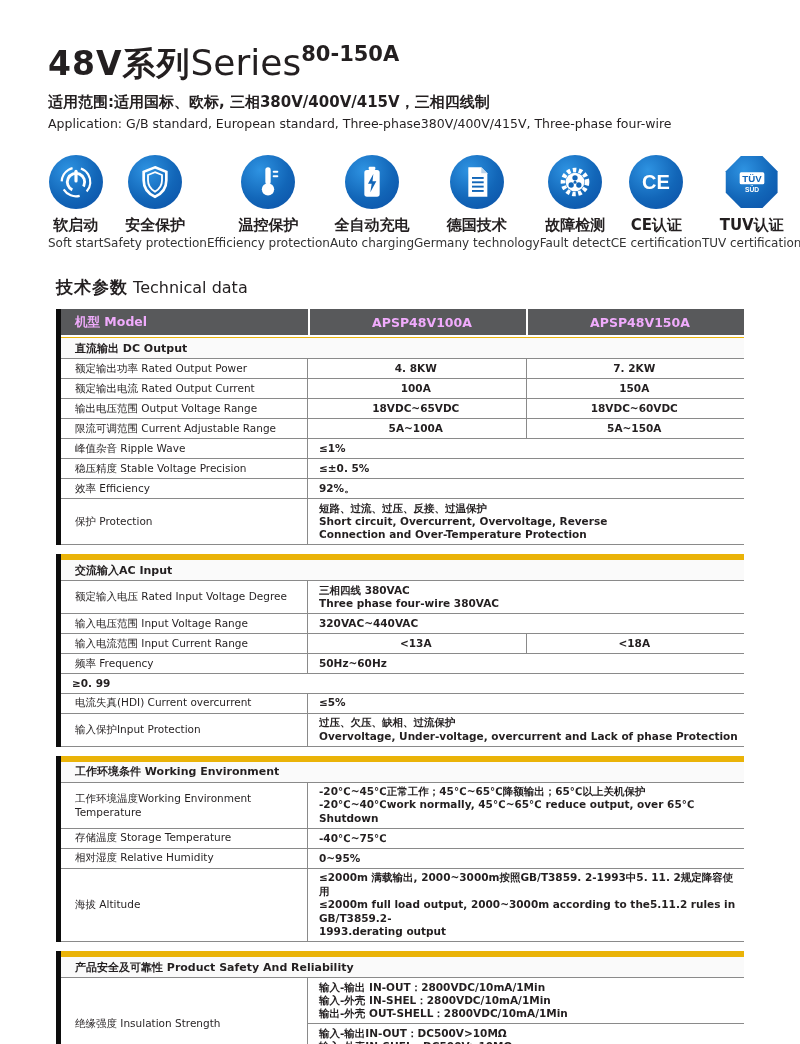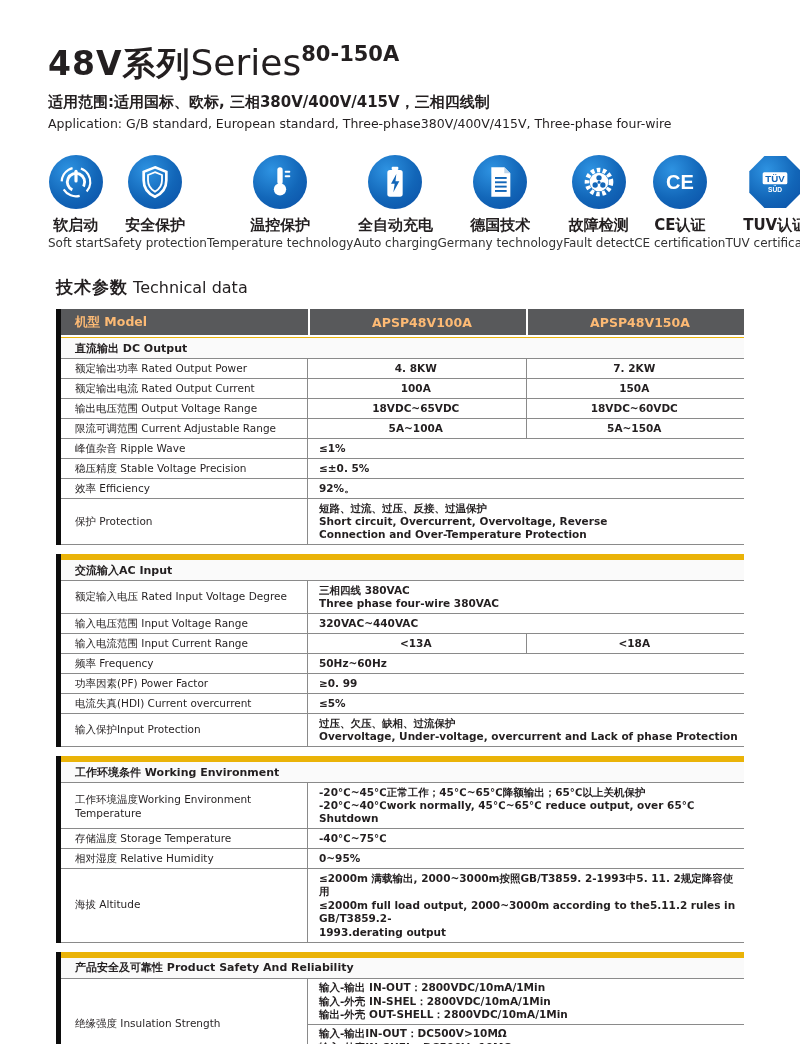--- a/index.html
+++ b/index.html
@@ -38,21 +38,21 @@
   
   .tech-heading { margin-top:26px; margin-left:8px; }
   .th-cn { font-size:17px; font-weight:bold; letter-spacing:1px; }
   .th-en { font-size:16px; font-weight:normal; }
 
   
   .tables { margin-top:10px; margin-left:8px; width:688px; }
   .table-block { border-left:5px solid #0d0d0d; margin-bottom:9px; }
   .t-header { display:flex; gap:2px; }
   .t-hcell {
-    background:#58595b; color:#fdba74; font-size:12.5px; font-weight:600;
+    background:#58595b; color:#f0abfc; font-size:12.5px; font-weight:600;
     height:26px; display:flex; align-items:center; padding-left:14px;
   }
   .t-hcell:first-child { width:247px; }
   .t-hcell.center { flex:1; justify-content:center; padding-left:8px;text-align:center; }
   .t-section {
     font-size:11px; font-weight:600; background:#fafafa;
     padding:2.5px 0 2.5px 14px;
     border-top:6px solid #eab308; border-bottom:1px solid #8a8a8a;
   }
   .t-header + .t-section { margin-top:2px; border-top-width:1px; }
@@ -110,21 +110,21 @@
       <div class="feature-item">
         <div class="badge">
           <svg viewBox="0 0 24 24">
             <rect x="10.4" y="3.2" width="3.2" height="10.2" rx="1.6" fill="#fff"></rect>
             <circle cx="12" cy="16.4" r="3.7" fill="#fff"></circle>
             <rect x="14.8" y="5.2" width="3.4" height="1.2" rx="0.6" fill="#fff"></rect>
             <rect x="14.8" y="8" width="3.4" height="1.2" rx="0.6" fill="#fff"></rect>
           </svg>
         </div>
         <div class="f-cn">温控保护</div>
-        <div class="f-en">Temperature technology</div>
+        <div class="f-en">Efficiency protection</div>
       </div>
       <div class="feature-item">
         <div class="badge">
           <svg viewBox="0 0 24 24">
             <rect x="10" y="2.8" width="4" height="2" rx="0.6" fill="#fff"></rect>
             <rect x="7.4" y="4.8" width="9.2" height="16" rx="1.6" fill="#fff"></rect>
             <path d="M12.8 7.2 L9.6 13 H11.8 L11 18.2 L14.6 11.6 H12.3 Z" fill="#1266b8"></path>
           </svg>
         </div>
         <div class="f-cn">全自动充电</div>
@@ -270,21 +270,20 @@
             <div class="t-val leftline">&lt;18A</div>
           </div>
         </div>
         <div class="t-row">
           <div class="t-label">频率 Frequency</div>
           <div class="t-vals">
             <div class="t-val">50Hz~60Hz</div>
           </div>
         </div>
         <div class="t-row">
-          <div class="t-label">功率因素(PF) Power Factor</div>
           <div class="t-vals">
             <div class="t-val">≥0. 99</div>
           </div>
         </div>
         <div class="t-row">
           <div class="t-label">电流失真(HDI) Current overcurrent</div>
           <div class="t-vals">
             <div class="t-val">≤5%</div>
           </div>
         </div>

